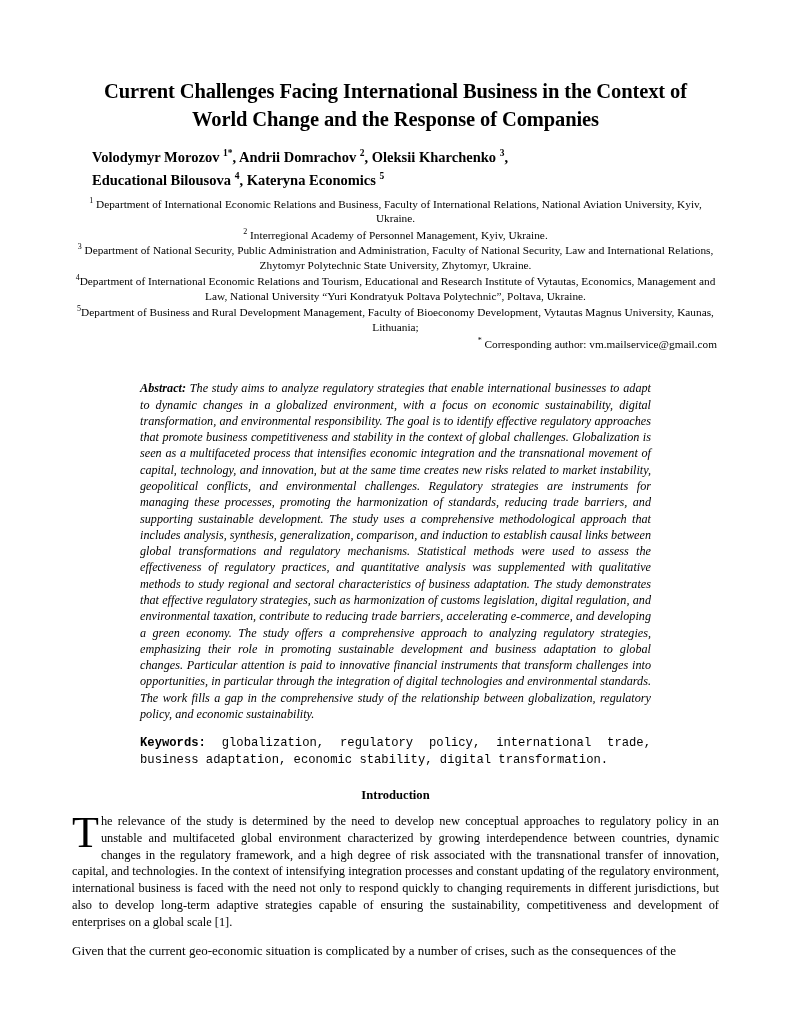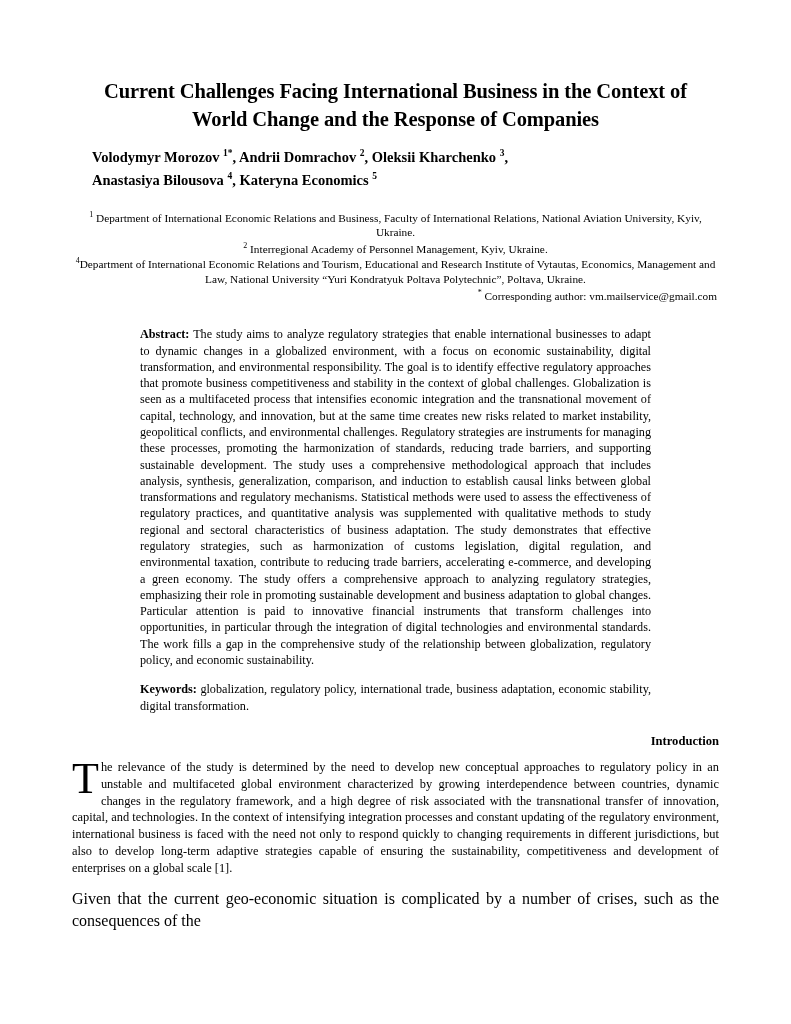--- a/index.html
+++ b/index.html
@@ -38,101 +38,105 @@
   }
   .authors sup {
     font-size: 9.5px;
     font-weight: bold;
     vertical-align: super;
   }
   .affiliations {
     text-align: center;
     font-size: 11.3px;
     line-height: 1.34;
-    margin: 19px 2px 0 2px;
+    margin: 5px 2px 0 2px;
   }
   .affiliations .aff {
     margin: 0;
   }
   .affiliations sup {
     font-size: 8px;
     vertical-align: super;
   }
   .corresponding {
     text-align: right;
     font-size: 11.3px;
     margin-top: 1px;
   }
   .corresponding sup {
     font-size: 8px;
     vertical-align: super;
   }
   .abstract-block {
-    margin: 22px 68px 0 68px;
+    margin: 28px 68px 0 68px;
     text-align: justify;
     font-size: 12.2px;
     line-height: 1.335;
+    font-style: italic;
   }
   .abstract-block .lead {
     font-weight: bold;
   }
   .keywords-block {
     margin: 13px 68px 0 68px;
     text-align: justify;
     font-size: 12.2px;
     line-height: 1.335;
+    font-family: Liberation Mono, monospace;
   }
   .keywords-block .lead {
     font-weight: bold;
   }
   .section-heading {
-    text-align: right;
+    text-align: center;
     font-weight: bold;
     font-size: 12.6px;
     margin: 20px 0 10px 0;
   }
   .dropcap-par {
     text-align: justify;
     font-size: 12.4px;
     line-height: 1.36;
     margin: 0 0 11px 0;
   }
   .dropcap-par .dropcap {
     float: left;
     font-size: 44px;
     line-height: 0.82;
     padding: 2px 2px 0 0;
     font-family: "Liberation Serif", serif;
   }
   .tail-par {
     text-align: justify;
-    font-size: 16px;
+    font-size: 13px;
     line-height: 1.36;
     margin: 0;
   }
 </style>
 </head>
 <body>
 
 <div class="page">
 
   <h1 class="title">Current Challenges Facing International Business in the Context of World Change and the Response of Companies</h1>
 
   <div class="authors">
     <span>Volodymyr Morozov </span><sup>1*</sup><span>, Andrii Domrachov </span><sup>2</sup><span>, Oleksii Kharchenko </span><sup>3</sup><span>,</span>
   </div>
 
   <div class="authors">
-    <span>Anastasiya Bilousova </span><sup>4</sup><span>, Kateryna Economics </span><sup>5</sup>
+    <span>Educational Bilousova </span><sup>4</sup><span>, Kateryna Economics </span><sup>5</sup>
   </div>
 
   <div class="affiliations">
     <p class="aff"><sup>1</sup><span> Department of International Economic Relations and Business, Faculty of International Relations, National Aviation University, Kyiv, Ukraine.</span></p>
     <p class="aff"><sup>2</sup><span> Interregional Academy of Personnel Management, Kyiv, Ukraine.</span></p>
+    <p class="aff"><sup>3</sup><span> Department of National Security, Public Administration and Administration, Faculty of National Security, Law and International Relations, Zhytomyr Polytechnic State University, Zhytomyr, Ukraine.</span></p>
     <p class="aff"><sup>4</sup><span>Department of International Economic Relations and Tourism, Educational and Research Institute of Vytautas, Economics, Management and Law, National University “Yuri Kondratyuk Poltava Polytechnic”, Poltava, Ukraine.</span></p>
+    <p class="aff"><sup>5</sup><span>Department of Business and Rural Development Management, Faculty of Bioeconomy Development, Vytautas Magnus University, Kaunas, Lithuania;</span></p>
     <p class="corresponding"><sup>*</sup><span> Corresponding author:  vm.mailservice@gmail.com</span></p>
   </div>
 
   <div class="abstract-block">
     <span class="lead">Abstract:</span><span> The study aims to analyze regulatory strategies that enable international businesses to adapt to dynamic changes in a globalized environment, with a focus on economic sustainability, digital transformation, and environmental responsibility. The goal is to identify effective regulatory approaches that promote business competitiveness and stability in the context of global challenges. Globalization is seen as a multifaceted process that intensifies economic integration and the transnational movement of capital, technology, and innovation, but at the same time creates new risks related to market instability, geopolitical conflicts, and environmental challenges. Regulatory strategies are instruments for managing these processes, promoting the harmonization of standards, reducing trade barriers, and supporting sustainable development. The study uses a comprehensive methodological approach that includes analysis, synthesis, generalization, comparison, and induction to establish causal links between global transformations and regulatory mechanisms. Statistical methods were used to assess the effectiveness of regulatory practices, and quantitative analysis was supplemented with qualitative methods to study regional and sectoral characteristics of business adaptation. The study demonstrates that effective regulatory strategies, such as harmonization of customs legislation, digital regulation, and environmental taxation, contribute to reducing trade barriers, accelerating e-commerce, and developing a green economy. The study offers a comprehensive approach to analyzing regulatory strategies, emphasizing their role in promoting sustainable development and business adaptation to global changes. Particular attention is paid to innovative financial instruments that transform challenges into opportunities, in particular through the integration of digital technologies and environmental standards. The work fills a gap in the comprehensive study of the relationship between globalization, regulatory policy, and economic sustainability.</span>
   </div>
 
   <div class="keywords-block">
     <span class="lead">Keywords:</span><span> globalization, regulatory policy, international trade, business adaptation, economic stability, digital transformation.</span>
   </div>

